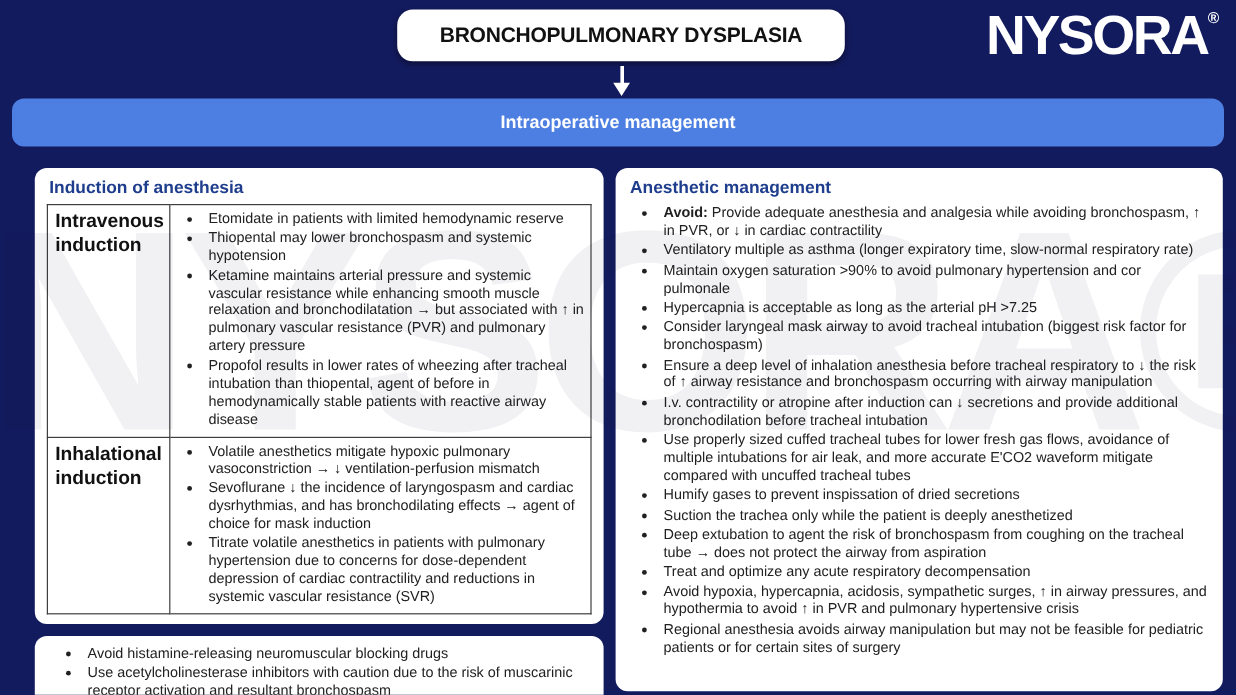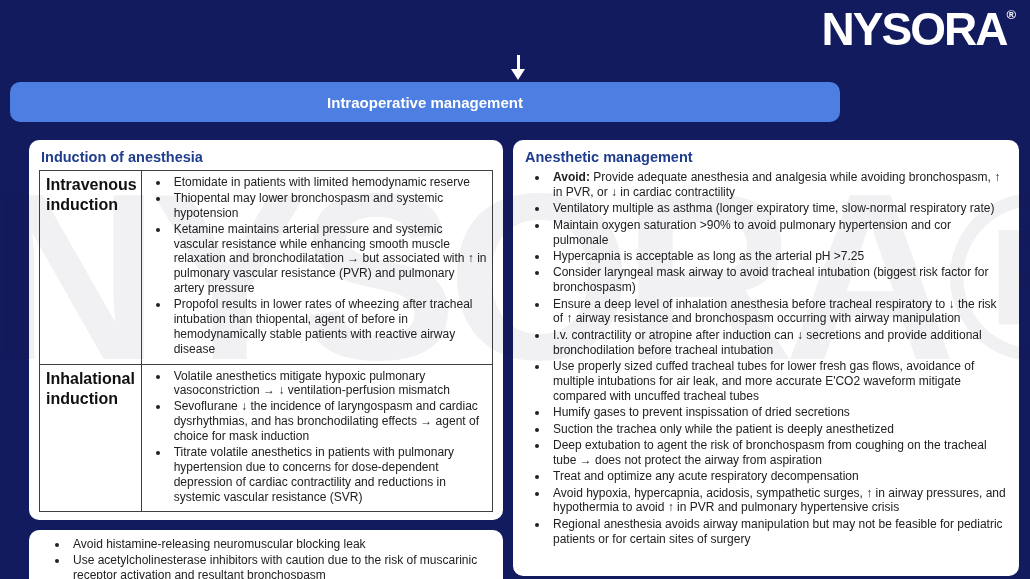--- a/index.html
+++ b/index.html
@@ -41,21 +41,21 @@
     position: absolute; left: 0; top: 14px;
     width: 0; height: 0;
     border-left: 7px solid transparent;
     border-right: 7px solid transparent;
     border-top: 11px solid #ffffff;
   }
 
   
   .banner {
     position: absolute; left: 10px; top: 82px;
-    width: 830px; height: 40px;
+    width: 1010px; height: 40px;
     background: #4d7ee1;
     border-radius: 10px;
     display: flex; align-items: center; justify-content: center;
   }
   .banner span { color: #ffffff; font-weight: 700; font-size: 15px; }
 
   
   .columns {
     position: absolute; left: 11px; top: 140px;
     width: 1008px; height: 436px;
@@ -106,20 +106,23 @@
     z-index: 5;
     line-height: 1.25;
   }
 </style>
 </head>
 <body>
 
 <div class="page">
 
   <div class="top-row">
+    <div class="title-box">
+      <span>BRONCHOPULMONARY DYSPLASIA</span>
+    </div>
     <div class="logo"><span>NYSORA</span><sup>®</sup></div>
   </div>
 
   <div class="arrow">
     <div class="shaft"></div>
     <div class="head"></div>
   </div>
 
   <div class="banner">
     <span>Intraoperative management</span>
@@ -152,21 +155,21 @@
                     <li>Titrate volatile anesthetics in patients with pulmonary hypertension due to concerns for dose-dependent depression of cardiac contractility and reductions in systemic vascular resistance (SVR)</li>
                   </ul>
             </td>
           </tr>
         </tbody>
           </table>
       </div>
 
       <div class="card nmb">
         <ul>
-            <li>Avoid histamine-releasing neuromuscular blocking leak</li>
+            <li>Avoid histamine-releasing neuromuscular blocking drugs</li>
             <li>Use acetylcholinesterase inhibitors with caution due to the risk of muscarinic receptor activation and resultant bronchospasm</li>
           </ul>
       </div>
     </div>
 
     <div class="col-right">
       <div class="card anes">
         <div class="card-title">Anesthetic management</div>
         <ul>
             <li><b>Avoid:</b> Provide adequate anesthesia and analgesia while avoiding bronchospasm, ↑ in PVR, or ↓ in cardiac contractility</li>

